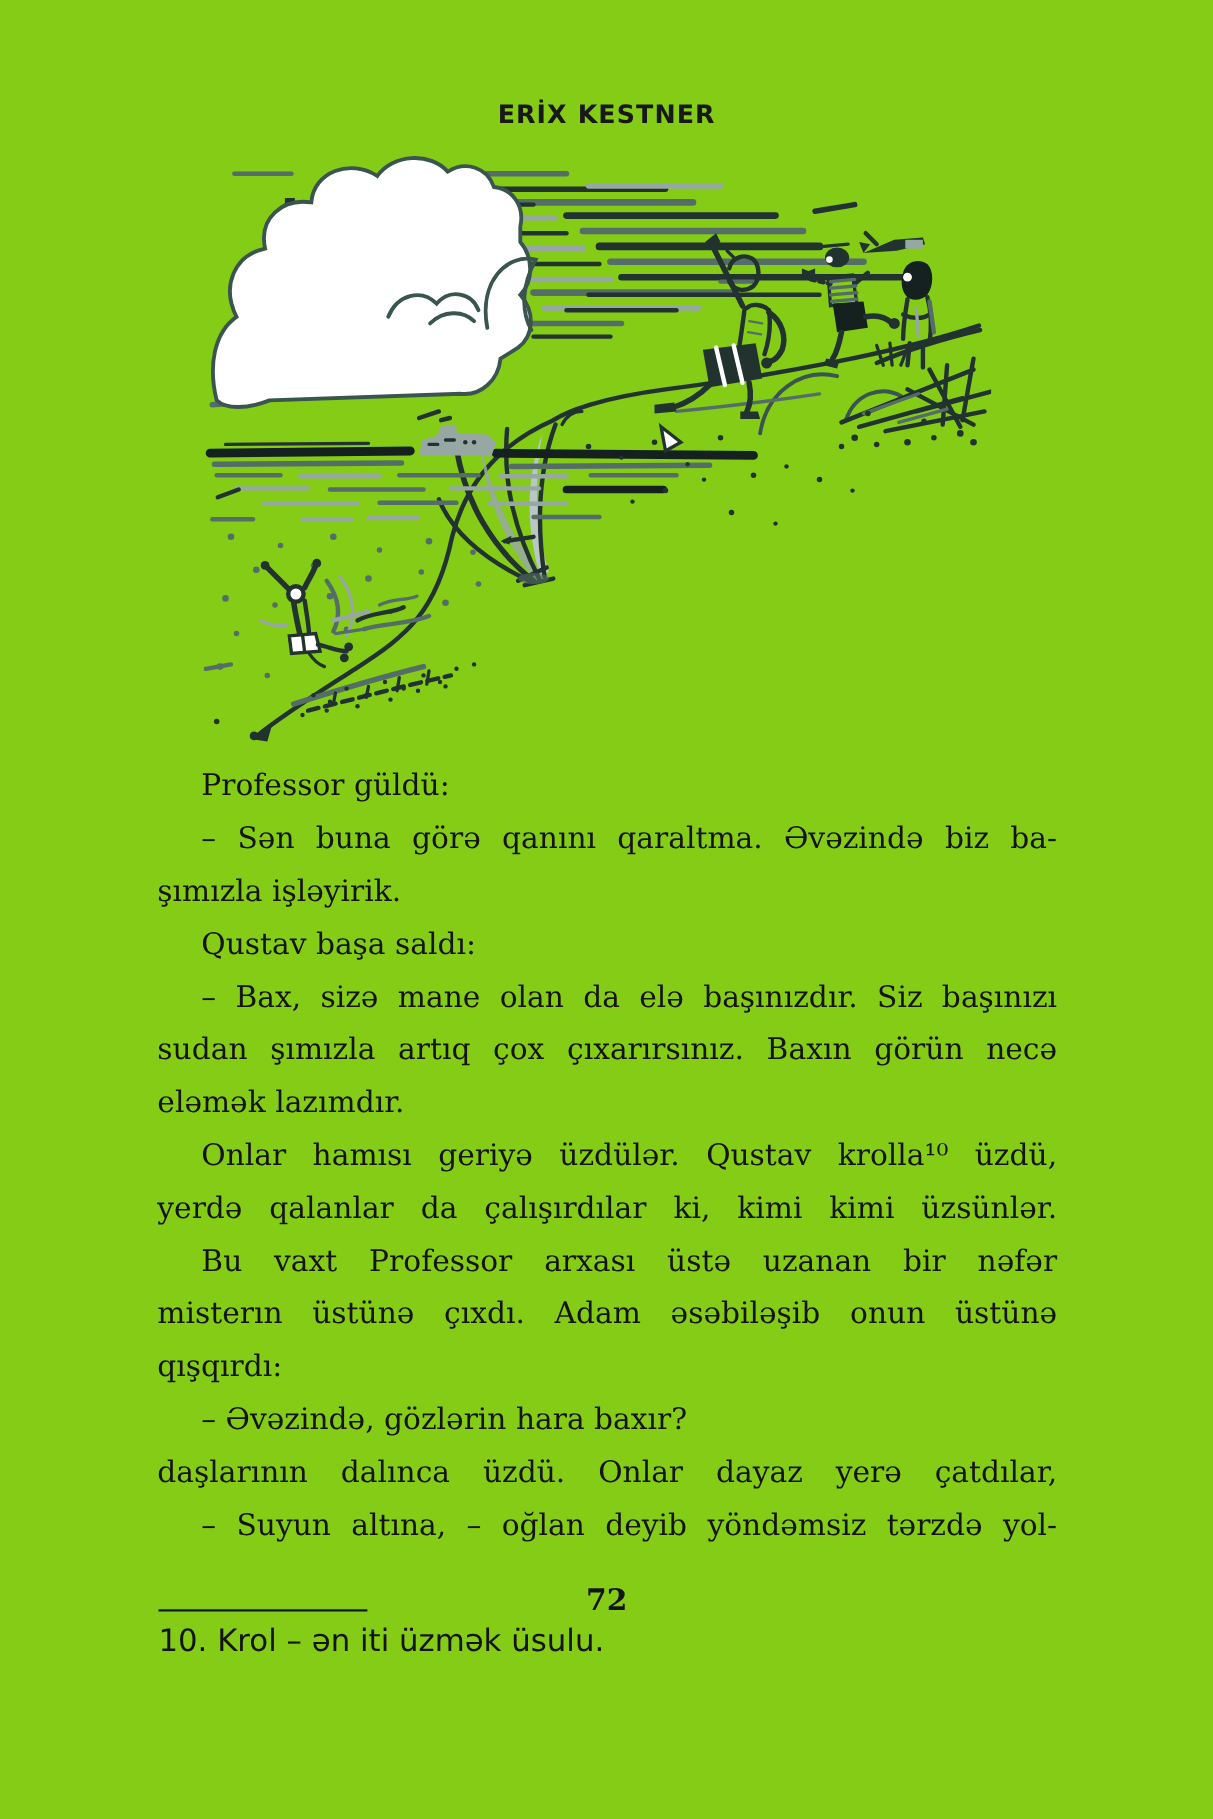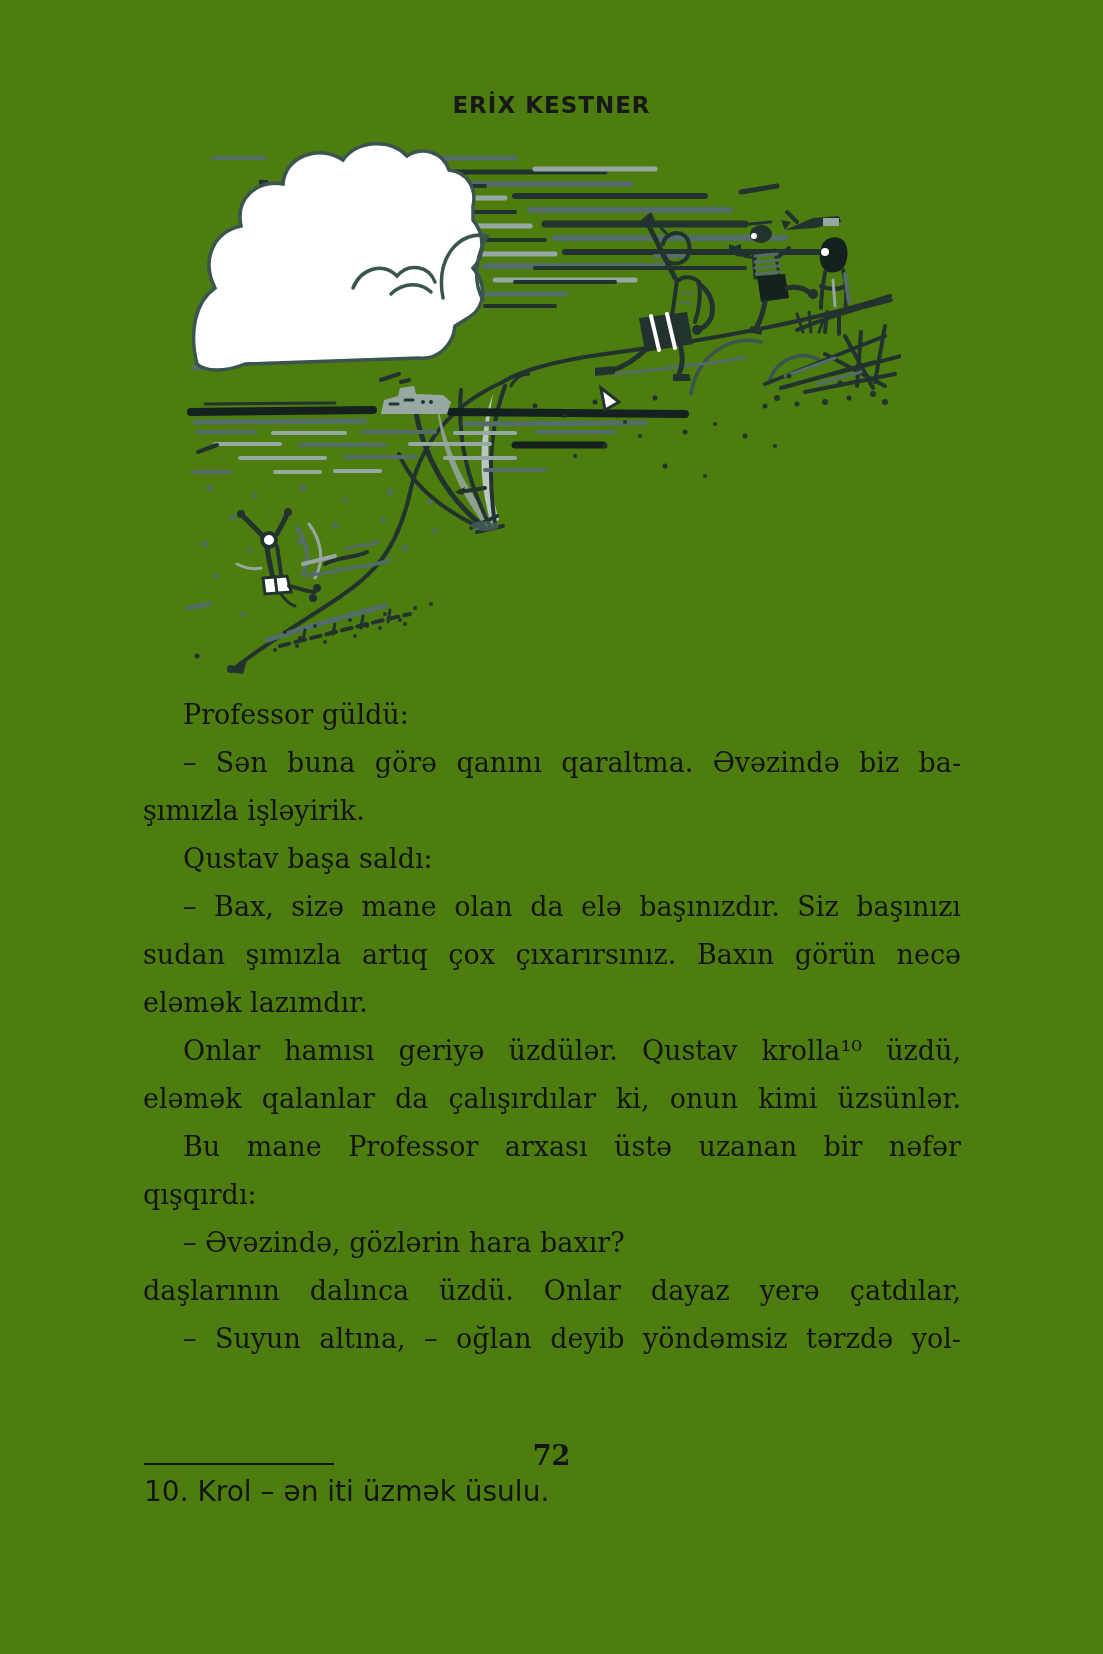--- a/index.html
+++ b/index.html
@@ -1,20 +1,20 @@
 <!DOCTYPE html>
 <html><head>
 <meta charset="utf-8">
 <style>
   html,body{margin:0;padding:0;}
   body{
     width:1103px;height:1654px;background:#ffffff;position:relative;
     font-family:"DejaVu Serif", serif;color:#121212;overflow:hidden;
   }
-  .page{position:absolute;inset:0;background:#4d7c0f;}
+  .page{position:absolute;inset:0;background:#84cc16;}
   .running-head{
     position:absolute;top:92px;left:0;width:100%;text-align:center;
     font-family:"DejaVu Sans", sans-serif;font-weight:700;font-size:23px;
     letter-spacing:1px;color:#181818;
   }
   .illustration{position:absolute;left:185px;top:136px;width:716px;height:540px;}
   .illustration svg{display:block;width:100%;height:100%;}
   .body-text{
     position:absolute;left:143px;top:691px;width:818px;
     font-size:27px;line-height:48px;color:#141414;
@@ -306,22 +306,23 @@
 
   <div class="body-text">
     <div class="line i">Professor güldü:</div>
     <div class="line i j">– Sən buna görə qanını qaraltma. Əvəzində biz ba-</div>
     <div class="line">şımızla işləyirik.</div>
     <div class="line i">Qustav başa saldı:</div>
     <div class="line i j">– Bax, sizə mane olan da elə başınızdır. Siz başınızı</div>
     <div class="line j">sudan şımızla artıq çox çıxarırsınız. Baxın görün necə</div>
     <div class="line">eləmək lazımdır.</div>
     <div class="line i j">Onlar hamısı geriyə üzdülər. Qustav krolla¹⁰ üzdü,</div>
-    <div class="line j">eləmək qalanlar da çalışırdılar ki, onun kimi üzsünlər.</div>
-    <div class="line i j">Bu mane Professor arxası üstə uzanan bir nəfər</div>
+    <div class="line j">yerdə qalanlar da çalışırdılar ki, kimi kimi üzsünlər.</div>
+    <div class="line i j">Bu vaxt Professor arxası üstə uzanan bir nəfər</div>
+    <div class="line j">misterın üstünə çıxdı. Adam əsəbiləşib onun üstünə</div>
     <div class="line">qışqırdı:</div>
     <div class="line i">– Əvəzində, gözlərin hara baxır?</div>
     <div class="line j">daşlarının dalınca üzdü. Onlar dayaz yerə çatdılar,</div>
     <div class="line i j">– Suyun altına, – oğlan deyib yöndəmsiz tərzdə yol-</div>
   </div>
 
   <div class="footnote-rule"></div>
   <div class="footnote-text">10. Krol – ən iti üzmək üsulu.</div>
 
   <div class="page-number">72</div>

